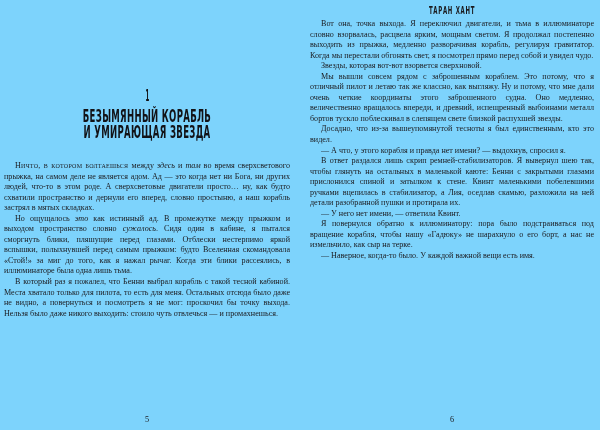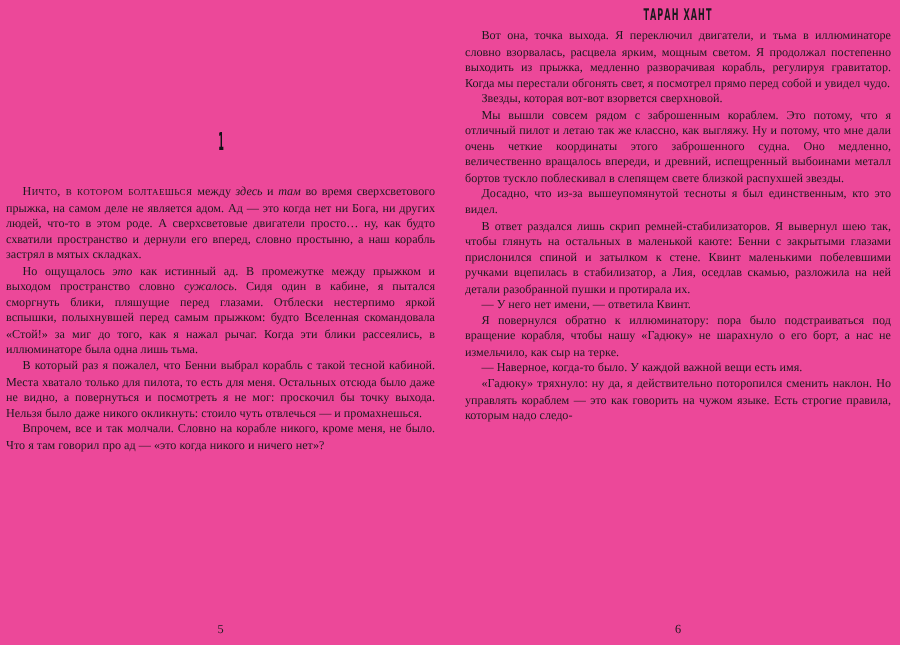--- a/index.html
+++ b/index.html
@@ -21,21 +21,21 @@
     display: flex;
     background: #ffffff;
     position: relative;
   }
 
   .page {
     width: 300px;
     height: 430px;
     position: relative;
     box-sizing: border-box;
-    background: #ec4899;
+    background: #7dd3fc;
   }
 
   .page-left  { padding: 0 10px 0 4px; }
   .page-right { padding: 0 6px 0 10px; }
 
   
   .running-head {
     text-align: center;
     font-family: "DejaVu Sans Condensed", "Liberation Sans Narrow", "Liberation Sans", sans-serif;
     font-weight: 700;
@@ -126,44 +126,47 @@
 <body>
 
 <div id="spread">
 
   <div class="page page-left">
 
     <div class="running-head blank">&nbsp;</div>
 
     <div class="chapter-opener">
       <div class="chapter-number">1</div>
+      <div class="chapter-title">
+        <span class="tline">БЕЗЫМЯННЫЙ КОРАБЛЬ</span>
+        <span class="tline">И УМИРАЮЩАЯ ЗВЕЗДА</span>
+      </div>
     </div>
 
     <div class="body-text">
         <p><span class="smallcaps">Ничто, в котором болтаешься </span><span>между </span><span class="ital">здесь </span><span>и </span><span class="ital">там </span><span>во время сверхсветового прыжка, на самом деле не является адом. Ад — это когда нет ни Бога, ни других людей, что-то в этом роде. А сверхсветовые двигатели просто… ну, как будто схватили пространство и дернули его вперед, словно простыню, а наш корабль застрял в мятых складках.</span></p>
         <p><span>Но ощущалось </span><span class="ital">это </span><span>как истинный ад. В промежутке между прыжком и выходом пространство словно </span><span class="ital">сужалось</span><span>. Сидя один в кабине, я пытался сморгнуть блики, пляшущие перед глазами. Отблески нестерпимо яркой вспышки, полыхнувшей перед самым прыжком: будто Вселенная скомандовала «Стой!» за миг до того, как я нажал рычаг. Когда эти блики рассеялись, в иллюминаторе была одна лишь тьма.</span></p>
-        <p><span>В который раз я пожалел, что Бенни выбрал корабль с такой тесной кабиной. Места хватало только для пилота, то есть для меня. Остальных отсюда было даже не видно, а повернуться и посмотреть я не мог: проскочил бы точку выхода. Нельзя было даже никого окликнуть: стоило чуть отвлечься — и промахнешься.</span></p>
-        <p><span>Впрочем, все и так молчали. Словно на корабле никого, кроме меня, не было. Что я там говорил про ад — «это когда никого и ничего нет»?</span></p>
+        <p><span>В который раз я пожалел, что Бенни выбрал корабль с такой тесной кабиной. Места хватало только для пилота, то есть для меня. Остальных отсюда было даже не видно, а повернуться и посмотреть я не мог: проскочил бы точку выхода. Нельзя было даже никого выходить: стоило чуть отвлечься — и промахнешься.</span></p>
       </div>
 
     <div class="folio">5</div>
   </div>
 
   <div class="page page-right">
 
     <div class="running-head">ТАРАН ХАНТ</div>
 
     <div class="body-text">
         <p><span>Вот она, точка выхода. Я переключил двигатели, и тьма в иллюминаторе словно взорвалась, расцвела ярким, мощным светом. Я продолжал постепенно выходить из прыжка, медленно разворачивая корабль, регулируя гравитатор. Когда мы перестали обгонять свет, я посмотрел прямо перед собой и увидел чудо.</span></p>
         <p><span>Звезды, которая вот-вот взорвется сверхновой.</span></p>
         <p><span>Мы вышли совсем рядом с заброшенным кораблем. Это потому, что я отличный пилот и летаю так же классно, как выгляжу. Ну и потому, что мне дали очень четкие координаты этого заброшенного судна. Оно медленно, величественно вращалось впереди, и древний, испещренный выбоинами металл бортов тускло поблескивал в слепящем свете близкой распухшей звезды.</span></p>
         <p><span>Досадно, что из-за вышеупомянутой тесноты я был единственным, кто это видел.</span></p>
+        <p><span>— А что, у этого корабля и правда нет имени? — выдохнув, спросил я.</span></p>
         <p><span>В ответ раздался лишь скрип ремней-стабилизаторов. Я вывернул шею так, чтобы глянуть на остальных в маленькой каюте: Бенни с закрытыми глазами прислонился спиной и затылком к стене. Квинт маленькими побелевшими ручками вцепилась в стабилизатор, а Лия, оседлав скамью, разложила на ней детали разобранной пушки и протирала их.</span></p>
         <p><span>— У него нет имени, — ответила Квинт.</span></p>
         <p><span>Я повернулся обратно к иллюминатору: пора было подстраиваться под вращение корабля, чтобы нашу «Гадюку» не шарахнуло о его борт, а нас не измельчило, как сыр на терке.</span></p>
         <p><span>— Наверное, когда-то было. У каждой важной вещи есть имя.</span></p>
-        <p><span>«Гадюку» тряхнуло: ну да, я действительно поторопился сменить наклон. Но управлять кораблем — это как говорить на чужом языке. Есть строгие правила, которым надо следо-</span></p>
       </div>
 
     <div class="folio">6</div>
   </div>
 
 </div>
 
 </body></html>

